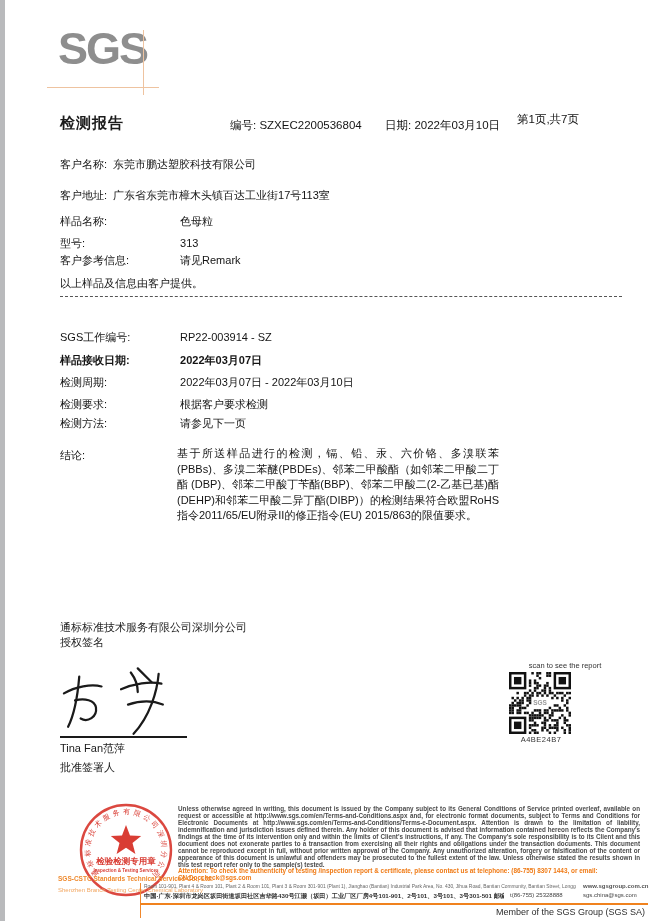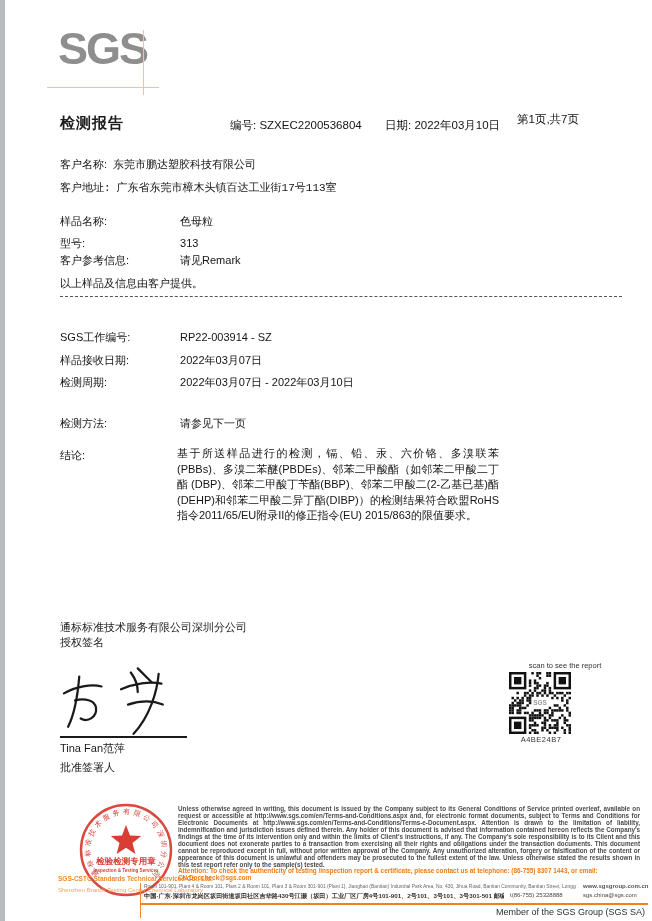--- a/index.html
+++ b/index.html
@@ -57,21 +57,21 @@
   <div class="abs hdr" style="left:385px;top:118px;">
     <span>日期:</span>
     <span>2022年03月10日</span>
   </div>
   <div class="abs hdr" style="left:517px;top:112px;">第1页,共7页</div>
 
   <div class="row" style="top:157px;">
     <span class="lab w50">客户名称:</span>
     <span>东莞市鹏达塑胶科技有限公司</span>
   </div>
-  <div class="row" style="top:180px;font-family:Liberation Mono, monospace;">
+  <div class="row" style="top:188px;">
     <span class="lab w50">客户地址:</span>
     <span>广东省东莞市樟木头镇百达工业街17号113室</span>
   </div>
 
   <div class="row" style="top:214px;">
     <span class="lab w117">样品名称:</span>
     <span>色母粒</span>
   </div>
   <div class="row" style="top:236px;">
     <span class="lab w117">型号:</span>
@@ -82,27 +82,31 @@
     <span>请见Remark</span>
   </div>
   <div class="row" style="top:276px;">以上样品及信息由客户提供。</div>
 
   <div class="abs dashed"></div>
 
   <div class="row" style="top:330px;">
     <span class="lab w117">SGS工作编号:</span>
     <span>RP22-003914 - SZ</span>
   </div>
-  <div class="row" style="top:353px;">
+  <div class="row" style="top:353px;font-weight:bold;">
     <span class="lab w117">样品接收日期:</span>
     <span>2022年03月07日</span>
   </div>
   <div class="row" style="top:375px;">
     <span class="lab w117">检测周期:</span>
     <span>2022年03月07日 - 2022年03月10日</span>
+  </div>
+  <div class="row" style="top:397px;">
+    <span class="lab w117">检测要求:</span>
+    <span>根据客户要求检测</span>
   </div>
   <div class="row" style="top:416px;">
     <span class="lab w117">检测方法:</span>
     <span>请参见下一页</span>
   </div>
 
   <div class="row" style="top:448px;">结论:</div>
   <div class="abs conclusion">基于所送样品进行的检测，镉、铅、汞、六价铬、多溴联苯(PBBs)、多溴二苯醚(PBDEs)、邻苯二甲酸酯（如邻苯二甲酸二丁酯 (DBP)、邻苯二甲酸丁苄酯(BBP)、邻苯二甲酸二(2-乙基已基)酯(DEHP)和邻苯二甲酸二异丁酯(DIBP)）的检测结果符合欧盟RoHS指令2011/65/EU附录II的修正指令(EU) 2015/863的限值要求。</div>
 
   <div class="abs sig-company">通标标准技术服务有限公司深圳分公司</div>

